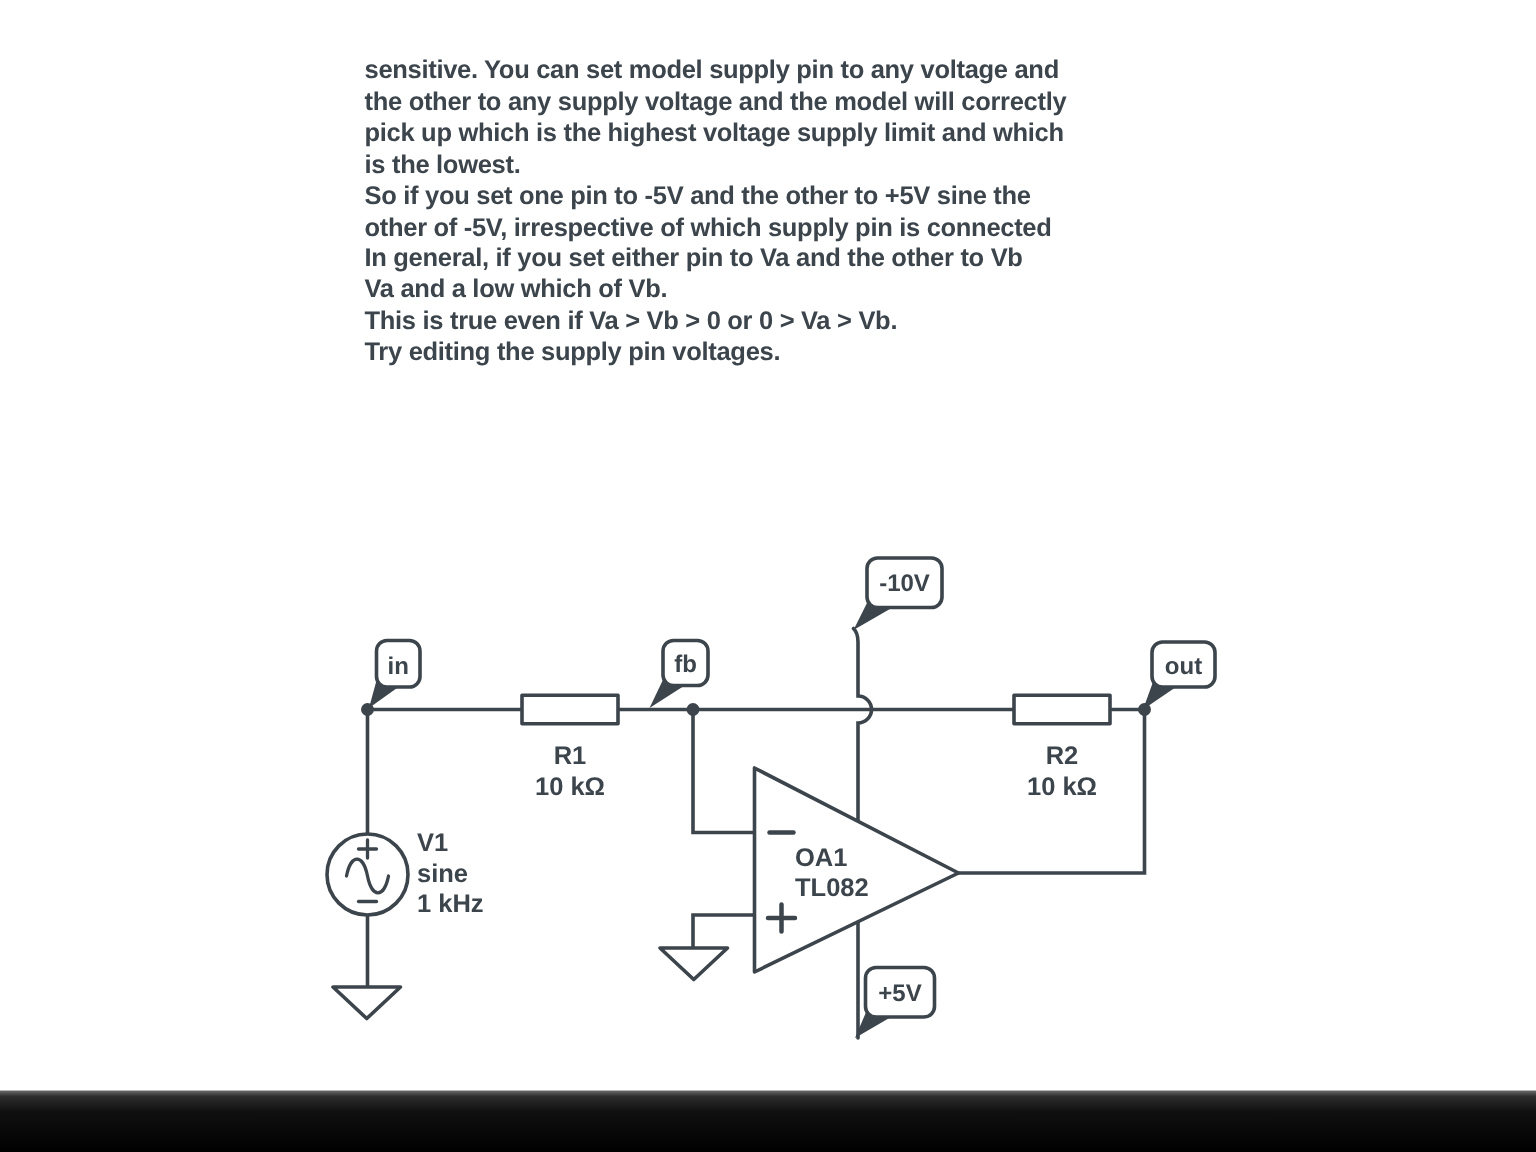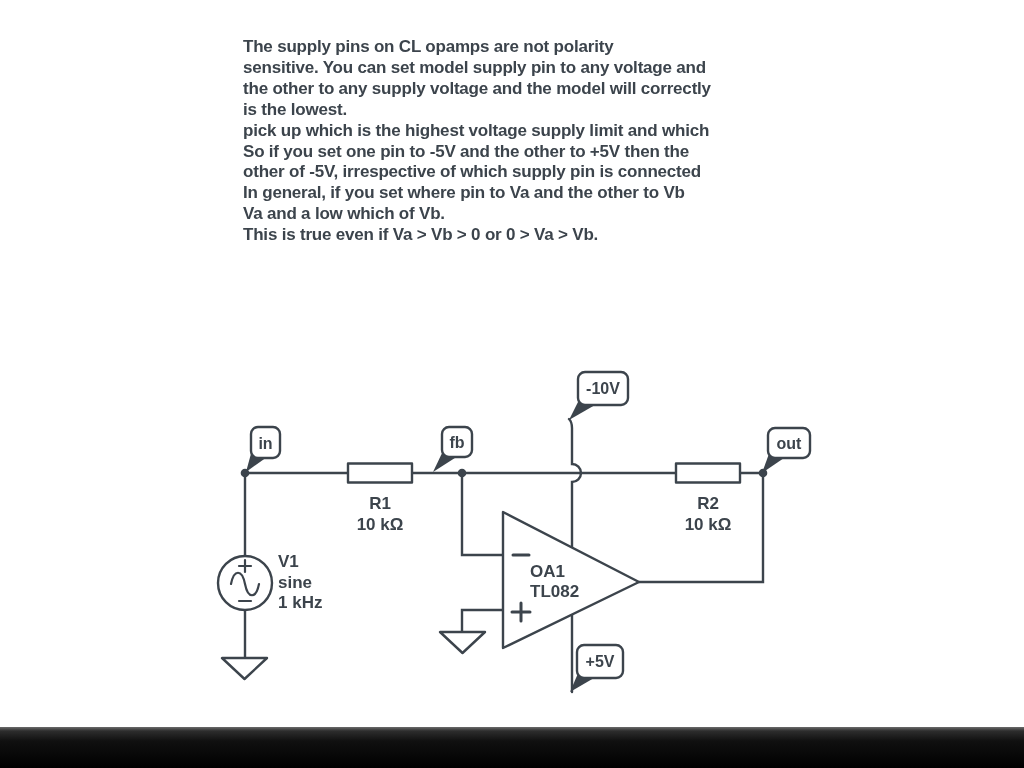--- a/index.html
+++ b/index.html
@@ -31,30 +31,30 @@
     position:absolute; left:0; top:727px; width:1024px; height:41px;
     background:linear-gradient(180deg,#6b6b6b 0px,#2d2d2d 4px,#101010 14px,#000000 100%);
   }
 </style>
 </head>
 <body>
 
 <div class="page">
 
   <div class="intro">
-    <div>The supply pins on CL opamps are not polarity</div>
     <div>sensitive. You can set model supply pin to any voltage and</div>
     <div>the other to any supply voltage and the model will correctly</div>
+    <div>pick up which is the highest voltage supply limit and which</div>
     <div>is the lowest.</div>
-    <div>pick up which is the highest voltage supply limit and which</div>
-    <div>So if you set one pin to -5V and the other to +5V then the</div>
+    <div>So if you set one pin to -5V and the other to +5V sine the</div>
     <div>other of -5V, irrespective of which supply pin is connected</div>
-    <div>In general, if you set where pin to Va and the other to Vb</div>
+    <div>In general, if you set either pin to Va and the other to Vb</div>
     <div>Va and a low which of Vb.</div>
     <div>This is true even if Va &gt; Vb &gt; 0 or 0 &gt; Va &gt; Vb.</div>
+    <div>Try editing the supply pin voltages.</div>
   </div>
 
   <svg class="schematic" viewBox="0 0 1024 768">
 
     <g>
       <path class="wire" d="M245 473 H763"></path>
       <path class="wire" d="M245 473 V557"></path>
       <path class="wire" d="M245 609 V659"></path>
       <path class="wire" d="M462 473 V555 H506"></path>
       <path class="wire" d="M462 633 V610 H506"></path>

